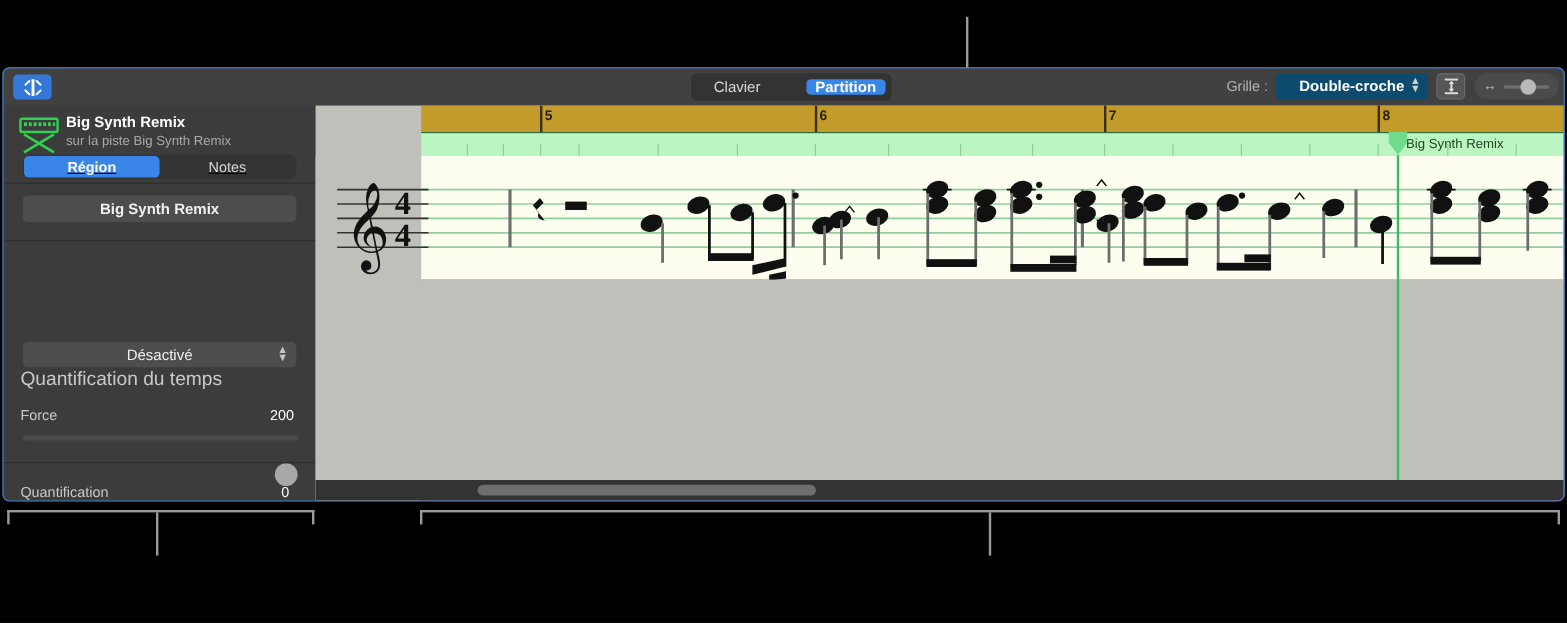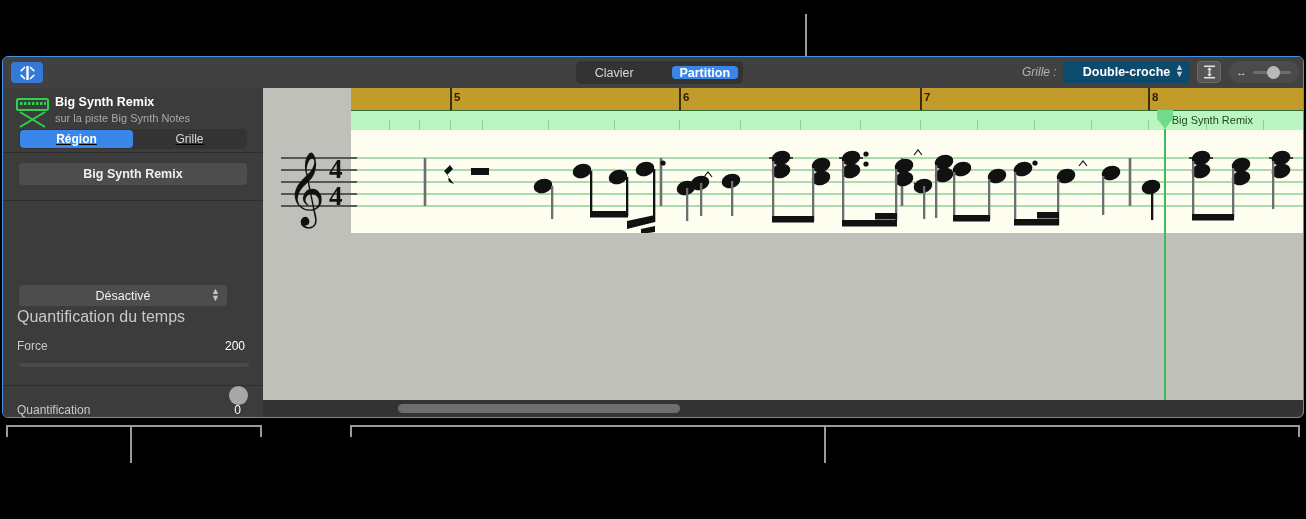--- a/index.html
+++ b/index.html
@@ -29,21 +29,21 @@
   #editors-btn{position:absolute;left:8px;top:5px;width:32px;height:21px;
        background:#3478d8;border-radius:4px;display:flex;align-items:center;justify-content:center;}
   #editors-btn svg{display:block;}
 
   .segctl{position:absolute;left:573px;top:4px;width:167px;height:23px;
       background:#333;border-radius:5px;display:flex;padding:5px;box-sizing:border-box;gap:24px;}
   .segbtn{flex:1;display:flex;align-items:center;justify-content:center;
       font-size:12.5px;color:#d8d8d8;border-radius:4px;}
   .segbtn.active{background:#3a86e8;color:#ffffff;font-weight:bold;}
 
-  #grille-label{position:absolute;left:1019px;top:8px;font-size:12px;color:#b4b4b4;font-style:italic;}
+  #grille-label{position:absolute;left:1019px;top:8px;font-size:12px;color:#b4b4b4;}
   #grille-select{position:absolute;left:1060px;top:4px;width:127px;height:22px;
       background:#0c4a6e;border-radius:4px;display:flex;align-items:center;
       justify-content:center;color:#fff;font-size:12.5px;font-weight:bold;}
   #grille-chevrons{position:absolute;right:6px;top:3px;font-size:9px;color:#cfcfcf;
       line-height:7px;text-align:center;}
   #vzoom-btn{position:absolute;left:1194px;top:4px;width:24px;height:22px;
       background:#565656;border:1px solid #6a6a6a;border-radius:4px;
       display:flex;align-items:center;justify-content:center;box-sizing:border-box;}
   #hzoom-group{position:absolute;left:1226px;top:4px;width:70px;height:22px;
       background:#4b4b4b;border-radius:11px;display:flex;align-items:center;}
@@ -61,21 +61,21 @@
   #region-title{position:absolute;left:52px;top:7px;font-size:12.5px;color:#fff;font-weight:bold;}
   #region-sub{position:absolute;left:52px;top:24px;font-size:11px;color:#a9a9a9;}
   #tabs{position:absolute;left:16px;top:41px;width:228px;height:20px;
        background:#333;border-radius:5px;display:flex;padding:1px;box-sizing:border-box;text-decoration:underline;}
   #tabs .segbtn{font-size:12px;}
   #name-field{position:absolute;left:16px;top:75px;width:228px;height:22px;
        background:#4d4d4d;border-radius:4px;display:flex;align-items:center;
        justify-content:center;color:#f0f0f0;font-size:12.5px;font-weight:bold;}
   #sec-divider-1{position:absolute;left:0;top:112px;right:0;height:1px;background:#2d2d2d;}
   #quant-label{position:absolute;left:14px;top:178px;font-size:16px;color:#c9c9c9;margin-top:42px;}
-  #quant-select{position:absolute;left:16px;top:197px;width:208px;height:21px;
+  #quant-select{position:absolute;left:16px;top:197px;width:228px;height:21px;
        background:#4d4d4d;border-radius:4px;display:flex;align-items:center;
        justify-content:center;color:#f0f0f0;font-size:12.5px;}
   #quant-chevrons{position:absolute;right:7px;top:3px;font-size:9px;color:#c5c5c5;
        line-height:7px;text-align:center;}
   #force-label{position:absolute;left:14px;top:251px;font-size:12px;color:#c9c9c9;}
   #force-value{position:absolute;right:18px;top:251px;font-size:12px;color:#fff;}
   #force-track{position:absolute;left:16px;top:275px;width:230px;height:4px;
        background:#4a4a4a;border-radius:2px;}
   #force-knob{position:absolute;left:226px;top:298px;width:19px;height:19px;
        border-radius:50%;background:#a8a8a8;}
@@ -172,25 +172,25 @@
             <rect x="9" y="5" width="2.5" height="3"></rect>
           <rect x="13" y="5" width="2.5" height="3"></rect>
             <rect x="17" y="5" width="2.5" height="3"></rect>
           <rect x="21" y="5" width="2.5" height="3"></rect>
             <rect x="25" y="5" width="2.5" height="3"></rect>
           <rect x="29" y="5" width="2" height="3"></rect>
         </g>
         <path d="M5 15 L30 30 M30 15 L5 30" stroke="#2fd24f" stroke-width="2" fill="none"></path>
       </svg>
       <div id="region-title">Big Synth Remix</div>
-      <div id="region-sub">sur la piste Big Synth Notes</div>
+      <div id="region-sub">sur la piste Big Synth Remix</div>
 
       <div id="tabs">
         <div class="segbtn active">Région</div>
-        <div class="segbtn">Grille</div>
+        <div class="segbtn">Notes</div>
       </div>
     </div>
 
     <div id="name-field">Big Synth Remix</div>
     <div id="sec-divider-1"></div>
 
     <div id="quant-label">Quantification du temps</div>
     <div id="quant-select">
       <span>Désactivé</span>
       <span id="quant-chevrons">▲<br>▼</span>

